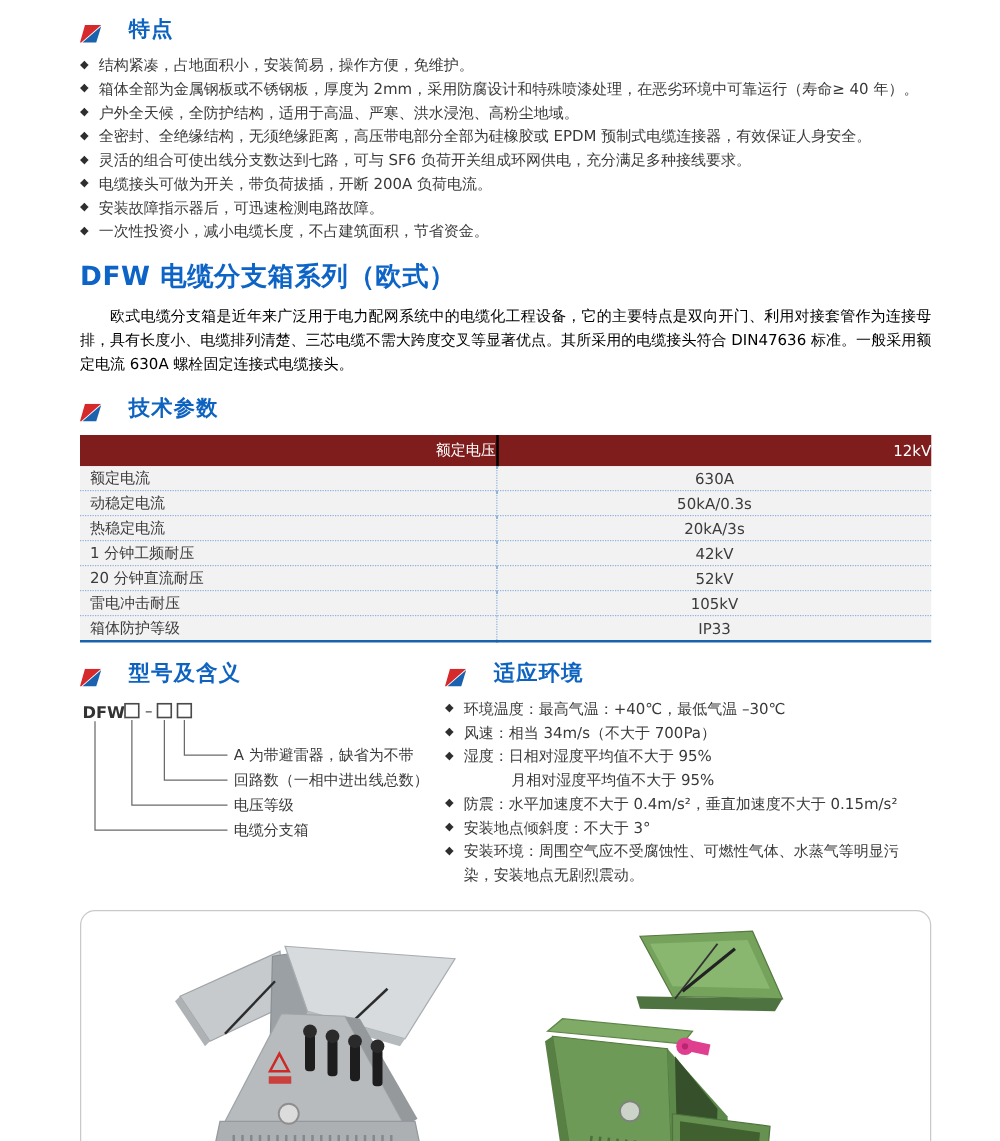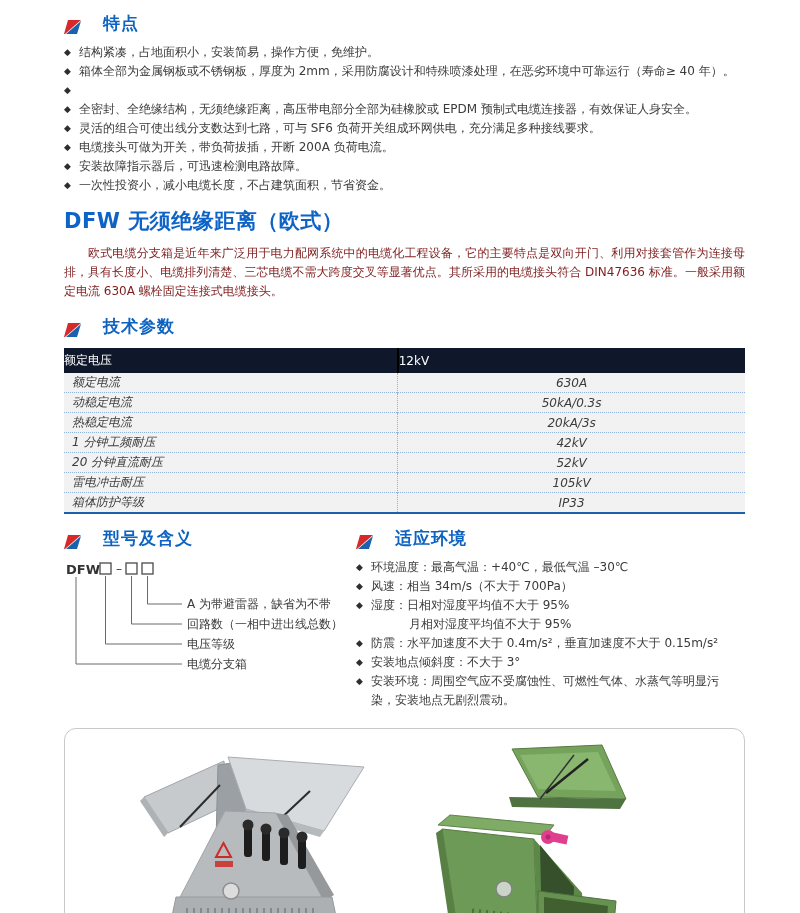--- a/index.html
+++ b/index.html
@@ -17,29 +17,29 @@
   .marker { width: 17px; height: 15px; display: inline-block; flex: 0 0 auto; }
 
   
   ul.dotlist { list-style: none; margin-top: 8px; }
   ul.dotlist li { display: flex; gap: 8px; font-size: 12px; line-height: 19px; color: #3a3a3a; }
   ul.dotlist .bullet { font-size: 9px; line-height: 19px; color: #2e2e2e; flex: 0 0 auto; }
   ul.dotlist li.cont { padding-left: 53px; }
 
   
   .series-title { color: #0d63c6; font-size: 21px; font-weight: bold; margin: 12px 0 9px; letter-spacing: 0.5px; }
-  .series-par { font-size: 12px; line-height: 19px; text-indent: 2em; text-align: justify; color: #7f1d1d; }
+  .series-par { font-size: 12px; line-height: 19px; text-indent: 2em; text-align: justify; color: #000000; }
 
   
   .tech-head { margin-top: 14px; }
   table.tech { width: 100%; border-collapse: collapse; margin-top: 10px; font-size: 12px; border-bottom: 2px solid #1a62ad; }
-  table.tech thead th { background: #0f172a; color: #ffffff; font-weight: normal; height: 25px; text-align: left; }
+  table.tech thead th { background: #7f1d1d; color: #ffffff; font-weight: normal; height: 25px; text-align: right; }
   table.tech thead th.c2 { border-left: 2px solid #000000; }
   table.tech col.c1 { width: 49%; }
-  table.tech tbody td { background: #f2f2f2; height: 18px; border-top: 1px dotted #8fb3da; padding: 1px 0; font-style: italic; }
+  table.tech tbody td { background: #f2f2f2; height: 18px; border-top: 1px dotted #8fb3da; padding: 1px 0; }
   table.tech tbody tr:first-child td { border-top: none; }
   table.tech tbody td.label { text-align: left; padding-left: 8px; }
   table.tech tbody td.value { text-align: center; border-left: 1px dotted #8fb3da; }
 
   
   .two-col { display: flex; margin-top: 13px; }
   .col-left { width: 292px; flex: 0 0 auto; }
   .col-right { flex: 1; }
   .model-svg { margin-top: 8px; display: block; }
   .model-svg text { font-family: "DejaVu Sans", "Liberation Sans", sans-serif; }
@@ -71,20 +71,21 @@
     <li>
         <span class="bullet">◆</span>
         <span>结构紧凑，占地面积小，安装简易，操作方便，免维护。</span>
       </li>
     <li>
         <span class="bullet">◆</span>
         <span>箱体全部为金属钢板或不锈钢板，厚度为 2mm，采用防腐设计和特殊喷漆处理，在恶劣环境中可靠运行（寿命≥ 40 年）。</span>
       </li>
     <li>
         <span class="bullet">◆</span>
+        <span>户外全天候，全防护结构，适用于高温、严寒、洪水浸泡、高粉尘地域。</span>
       </li>
     <li>
         <span class="bullet">◆</span>
         <span>全密封、全绝缘结构，无须绝缘距离，高压带电部分全部为硅橡胶或 EPDM 预制式电缆连接器，有效保证人身安全。</span>
       </li>
     <li>
         <span class="bullet">◆</span>
         <span>灵活的组合可使出线分支数达到七路，可与 SF6 负荷开关组成环网供电，充分满足多种接线要求。</span>
       </li>
     <li>
@@ -94,21 +95,21 @@
     <li>
         <span class="bullet">◆</span>
         <span>安装故障指示器后，可迅速检测电路故障。</span>
       </li>
     <li>
         <span class="bullet">◆</span>
         <span>一次性投资小，减小电缆长度，不占建筑面积，节省资金。</span>
       </li>
   </ul>
 
-  <h1 class="series-title">DFW 无须绝缘距离（欧式）</h1>
+  <h1 class="series-title">DFW 电缆分支箱系列（欧式）</h1>
   <p class="series-par">欧式电缆分支箱是近年来广泛用于电力配网系统中的电缆化工程设备，它的主要特点是双向开门、利用对接套管作为连接母排，具有长度小、电缆排列清楚、三芯电缆不需大跨度交叉等显著优点。其所采用的电缆接头符合 DIN47636 标准。一般采用额定电流 630A 螺栓固定连接式电缆接头。</p>
 
   <div class="section-head tech-head">
     <span class="marker">
       <svg width="17" height="15" viewBox="0 0 17 15">
         <polygon points="4,0 17,0 1,14 0,14" fill="#d6292b"></polygon>
         <polygon points="17,1 13,14 2,14" fill="#1a62ad"></polygon>
       </svg>
     </span>
     <span class="title">技术参数</span>

